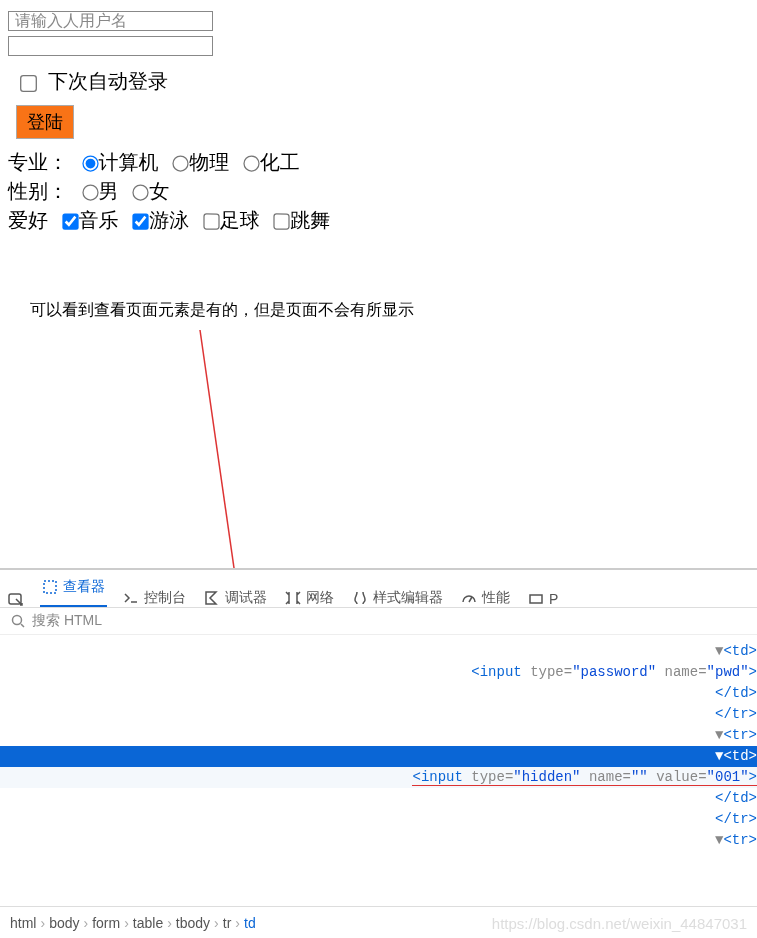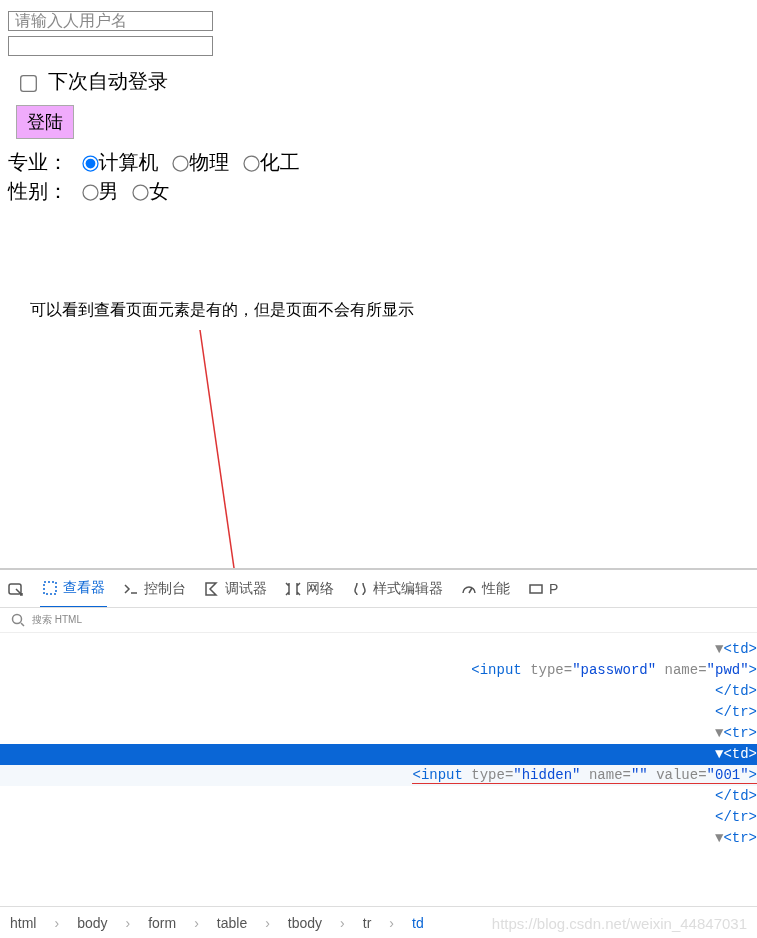--- a/index.html
+++ b/index.html
@@ -21,21 +21,21 @@
     border: 1px solid #888;
     padding: 2px 6px;
     font-size: 16px;
     font-family: inherit;
   }
   input[type="text"]::placeholder { color: #888; }
   .chk-row { margin: 12px 0 8px 10px; }
   .chk-row input { transform: scale(1.3); margin-right: 8px; vertical-align: middle;}
   .chk-row label { font-size: 20px; }
   .btn-login {
-    background: #f0abfc;
+    background: #f97316;
     border: 1px solid #aaa;
     padding: 4px 10px;
     font-size: 18px;
     font-family: inherit;
     margin: 2px 0 8px 8px;
     cursor: pointer;
   }
   .opt-row { font-size: 20px; margin: 2px 0; }
   .opt-row input[type="radio"], .opt-row input[type="checkbox"] {
     transform: scale(1.25); margin: 0 2px 0 10px; vertical-align: middle;
@@ -49,35 +49,35 @@
   
   .devtools {
     position: absolute;
     left: 0; right: 0; bottom: 0;
     height: 370px;
     border-top: 2px solid #ccc;
     background: #fff;
     font-size: 14px;
   }
   .dt-tabs {
-    display: flex; align-items: center;
+    display: flex; align-items: flex-end;
     height: 38px;
     border-bottom: 1px solid #ddd;
     padding: 0 6px;
     gap: 14px;
     overflow: hidden;
   }
   .dt-tab { display: flex; align-items: center; gap: 5px; color: #555; cursor: pointer; white-space: nowrap; padding: 0 2px;}
   .dt-tab.active { color: #0a66d6; border-bottom: 2px solid #0a66d6; height: 38px;}
   .dt-icon { width: 16px; height: 16px; display: inline-flex; align-items: center; justify-content: center;}
   .dt-icon svg { width: 16px; height: 16px; }
   .dt-search {
     display: flex; align-items: center; gap: 6px;
     padding: 4px 10px; color: #888; border-bottom: 1px solid #eee;
-    font-size: 10px;
+    font-size: 14px;
   }
   .dt-dom {
     font-family: Consolas, "Courier New", monospace;
     font-size: 14px;
     padding: 6px 0 6px 0;
     line-height: 1.5;
     overflow: hidden;
     height: 260px;
     text-align: right;
   }
@@ -96,21 +96,21 @@
   .highlighted .tag, .highlighted .twisty { color: #fff; }
   .underlined-red { border-bottom: 1px solid #d33; }
   .light-line { background: #f4f8fc; }
   .breadcrumb {
     position: absolute; left:0; right:0; bottom:0;
     height: 32px;
     border-top: 1px solid #ddd;
     display: flex; align-items: center;
     padding: 0 10px;
     font-size: 14px; color: #555;
-    gap: 18px;
+    gap: 4px;
   }
   .breadcrumb .crumb { cursor: pointer; }
   .breadcrumb .crumb.active { color: #0a66d6; }
   .breadcrumb .chev { color: #aaa; }
   .watermark {
     position: absolute; right: 10px; bottom: 6px;
     color: #ddd; font-size: 15px; pointer-events: none;
   }
 </style>
 </head>
@@ -132,20 +132,27 @@
   <div class="opt-row">
     <span>专业：</span>
     <input type="radio" name="m" checked="" style=""><span>计算机</span>
     <input type="radio" name="m" style=""><span>物理</span>
     <input type="radio" name="m" style=""><span>化工</span>
   </div>
   <div class="opt-row">
     <span>性别：</span>
     <input type="radio" name="g" style=""><span>男</span>
     <input type="radio" name="g" style=""><span>女</span>
+  </div>
+  <div class="opt-row">
+    <span>爱好</span>
+    <input type="checkbox" checked="" style=""><span>音乐</span>
+    <input type="checkbox" checked="" style=""><span>游泳</span>
+    <input type="checkbox" style=""><span>足球</span>
+    <input type="checkbox" style=""><span>跳舞</span>
   </div>
 </div>
 
 <div class="annotation">可以看到查看页面元素是有的，但是页面不会有所显示</div>
 
 <svg class="arrow-svg" width="757" height="938">
   <defs>
     <marker id="ah" markerWidth="10" markerHeight="10" refX="6" refY="3" orient="auto">
       <path d="M0,0 L6,3 L0,6 Z" fill="#d33"></path>
     </marker>

